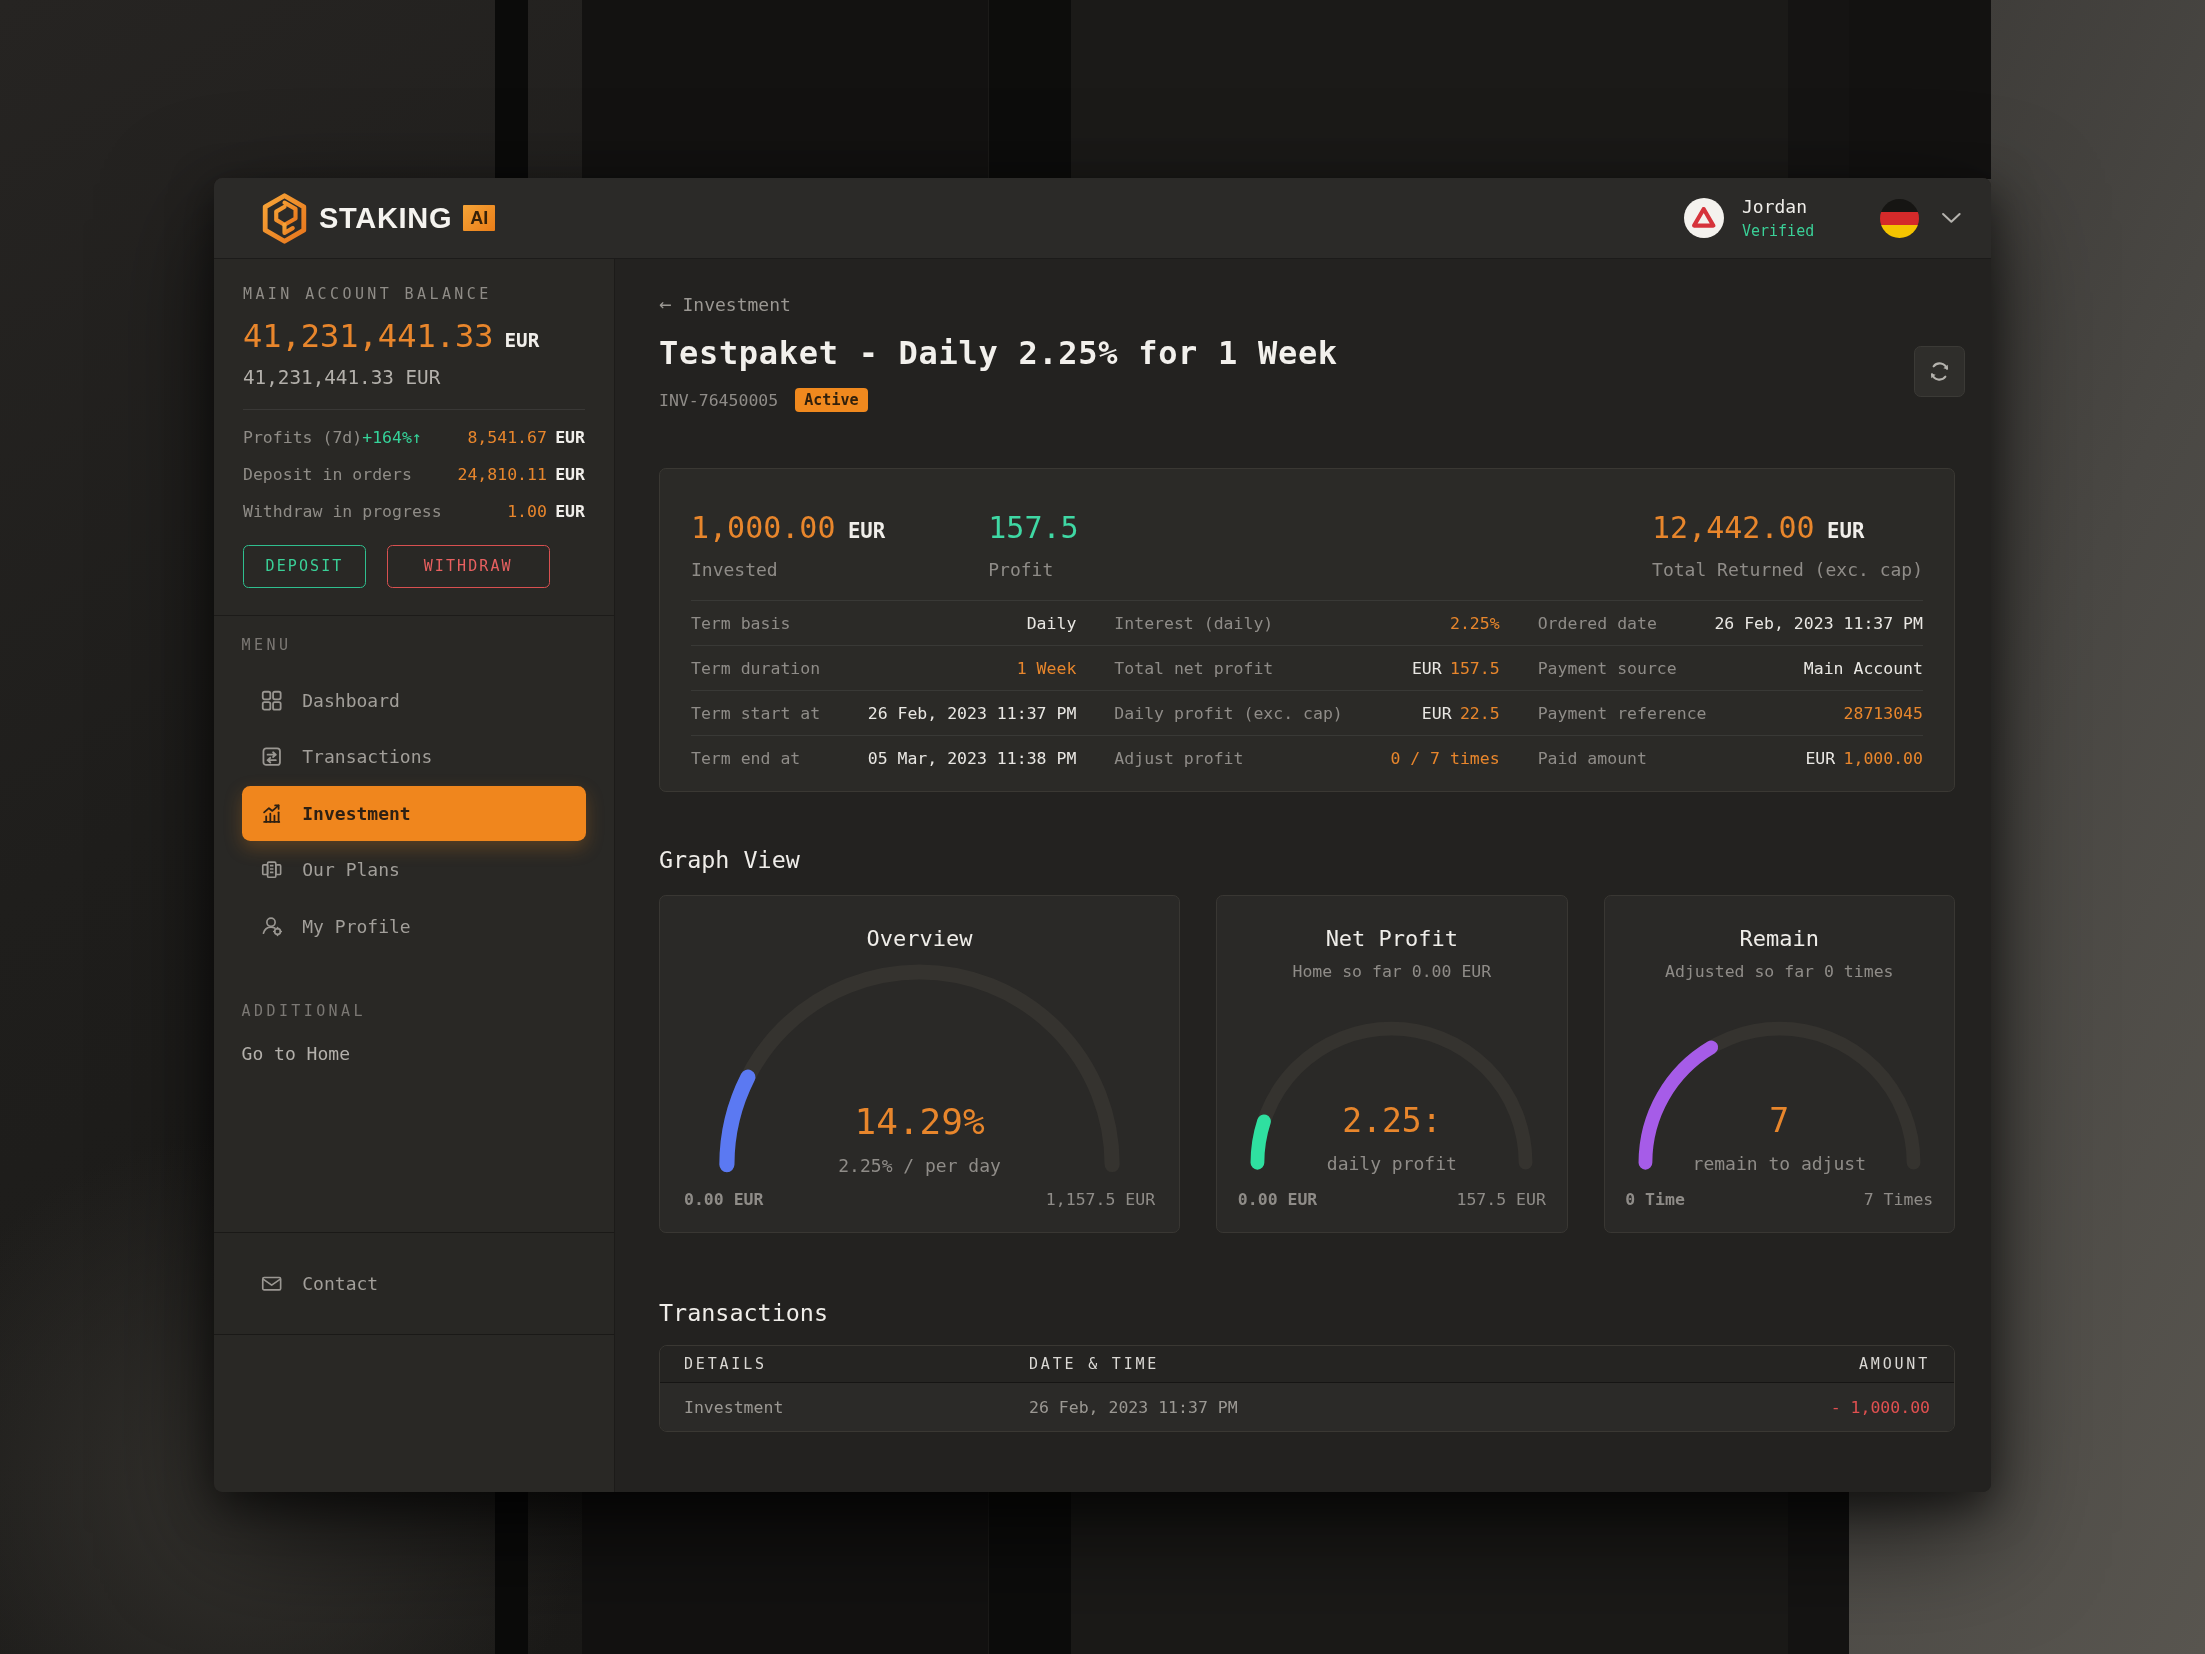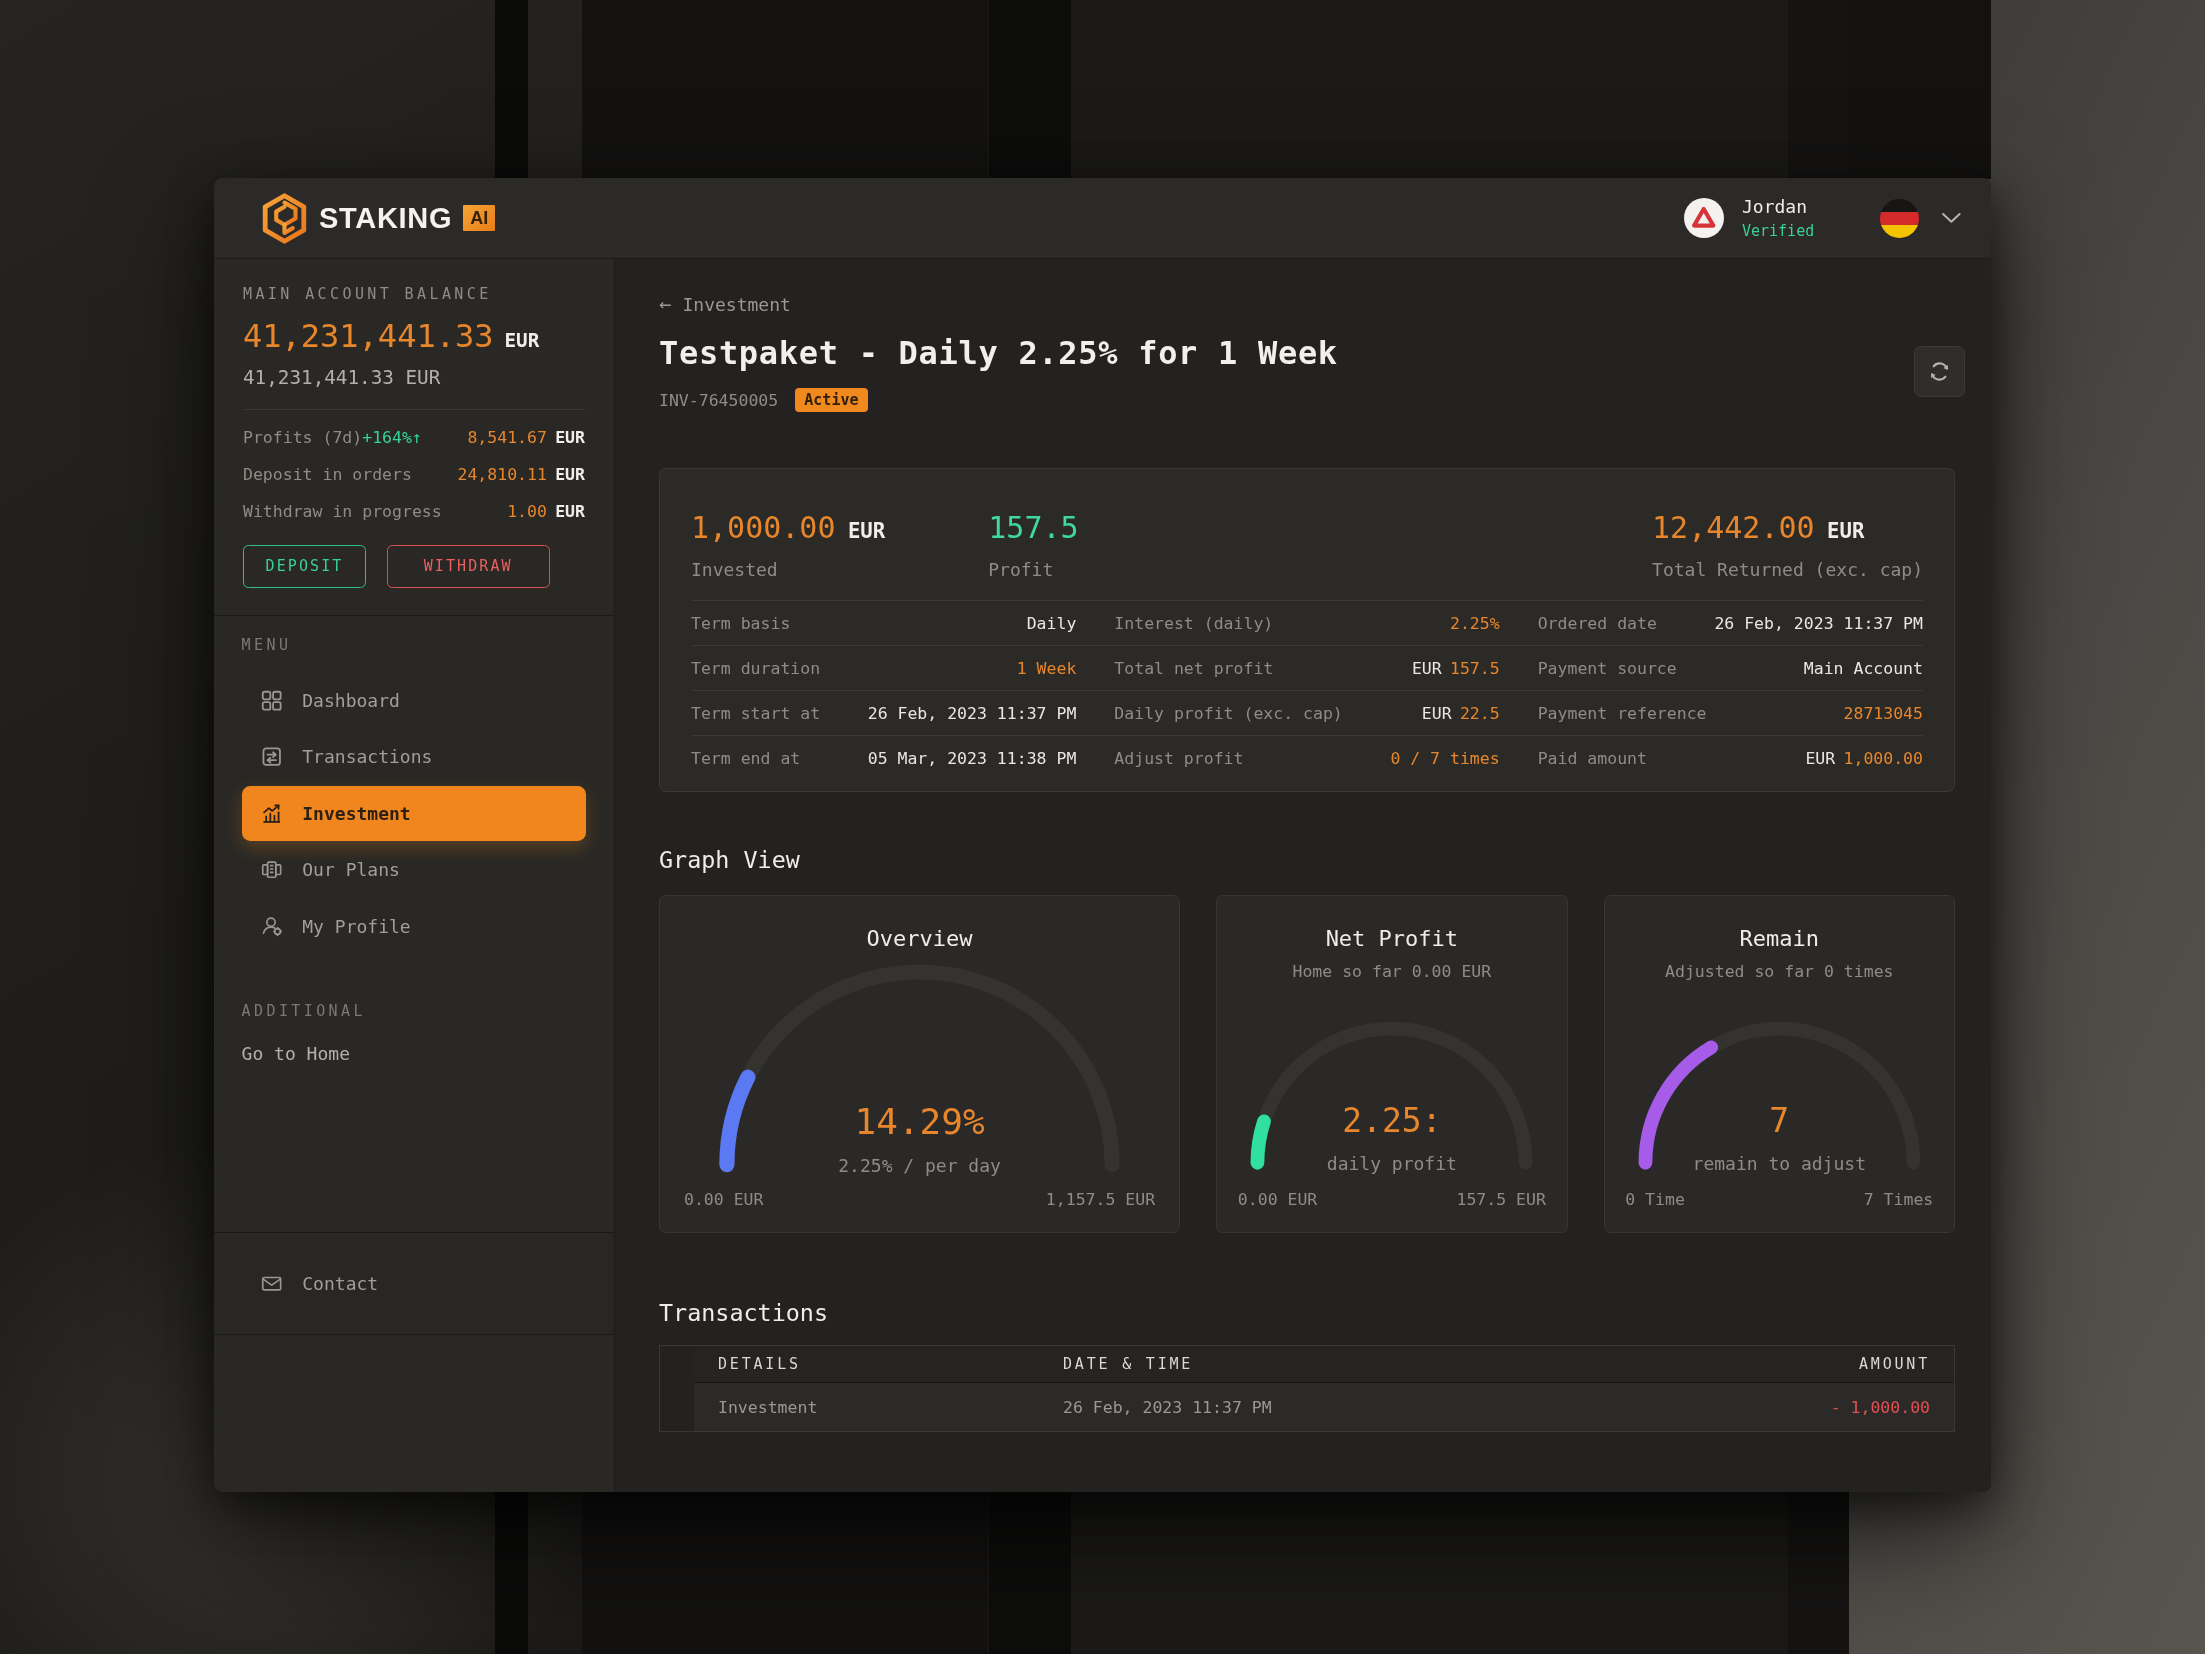--- a/index.html
+++ b/index.html
@@ -134,24 +134,24 @@
   .gc-large { width:522px; } .gc-small { width:352px; }
   .gauge-title { margin-top:30px; text-align:center; font-size:22px; color:#efede9; }
   .gauge-sub { margin-top:11px; text-align:center; font-size:16.5px; color:#8f8c88; }
   .gauge-svg-wrap { position:absolute; left:0; right:0; bottom:55px; display:flex; justify-content:center; }
   .gc-small .gauge-svg-wrap { bottom:61px; }
   .gauge-center { position:absolute; left:0; right:0; top:205px; text-align:center; }
   .gauge-value { font-size:36px; color:#e8862c; }
   .gc-small .gauge-value { font-size:33px; }
   .gauge-sublabel { margin-top:12.4px; font-size:18px; color:#8f8c88; }
   .gauge-min, .gauge-max { position:absolute; bottom:23.4px; font-size:16.5px; color:#8f8c88; }
-  .gauge-min { left:24px; } .gauge-max { right:24px; }
+  .gauge-min { left:24px;font-weight:bold; } .gauge-max { right:24px; }
   .gc-small .gauge-min { left:20.7px; } .gc-small .gauge-max { right:20.7px; }
 
-  .tx-table { margin-top:18px; border:0.7px solid #3a3833; border-radius:0; overflow:hidden;padding-left:34px; }
+  .tx-table { margin-top:18px; border:0.7px solid #3a3833; border-radius:8px; overflow:hidden; }
   .tx-header { display:grid; grid-template-columns:369px 1fr 220px; height:37px; align-items:center;
     background:#252422; border-bottom:1.4px solid rgba(0,0,0,.4); }
   .tx-header .th { font-size:15px; letter-spacing:2.8px; color:#dad8d4; }
   .tx-row { display:grid; grid-template-columns:369px 1fr 220px; height:48px; align-items:center; background:#2b2a28; cursor:pointer; }
   .cell-pad-l { padding-left:24px; }
   .cell-right { text-align:right; padding-right:24px; }
   .tx-row .td { font-size:16.5px; color:#9b9893; }
   .tx-row .td.amount { color:#e05050; }
 
   svg { display:block; }

